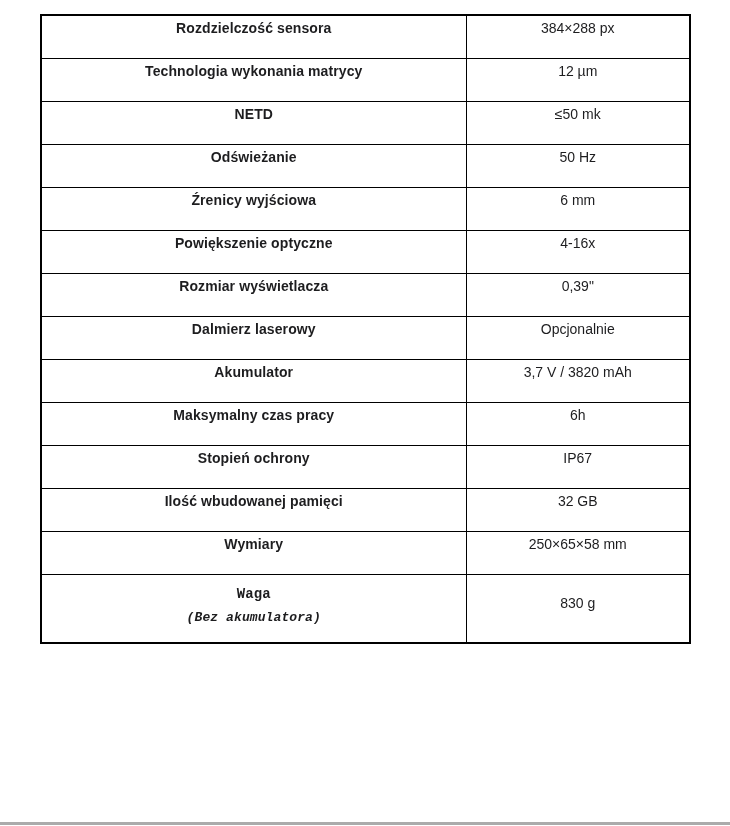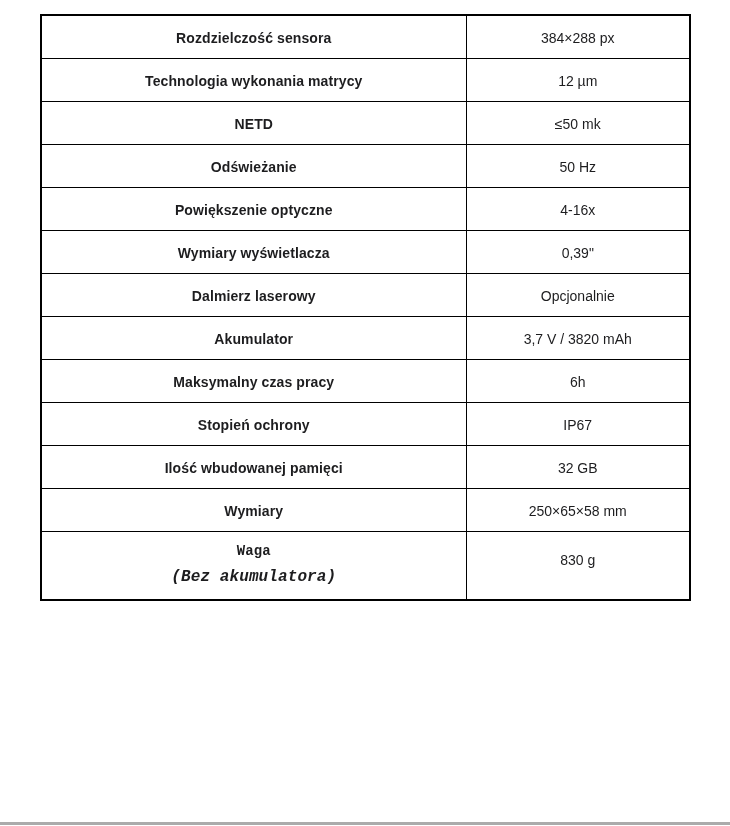--- a/index.html
+++ b/index.html
@@ -23,21 +23,21 @@
     border-collapse: collapse;
     table-layout: fixed;
     border: 2px solid #000000;
   }
   table.spec-table col.c-label { width: 425px; }
   table.spec-table col.c-value { width: 224px; }
   table.spec-table td {
     border: 1.5px solid #000000;
     text-align: center;
     vertical-align: top;
-    padding: 14px 6px 0 6px;
+    padding: 4px 6px 0 6px;
     font-size: 14px;
     line-height: 1.15;
   }
   tr.row-normal { height: 43px; }
   tr.row-tall   { height: 69px; }
   td.lbl {
     font-weight: 700;
     letter-spacing: 0.1px;
   }
   td.val {
@@ -46,21 +46,21 @@
   tr.row-tall td.lbl { padding-top: 11px; font-family: Liberation Mono, monospace; }
   tr.row-tall td.val {
     vertical-align: middle;
     padding-top: 0;
     padding-bottom: 10px;
     margin-top: 44px;
   }
   .sublabel {
     font-weight: 700;
     font-style: italic;
-    font-size: 16px;
+    font-size: 13px;
     margin-top: 9px;
   }
   .bottom-divider {
     position: absolute;
     left: 0;
     top: 822px;
     width: 730px;
     height: 3px;
     background: #ababab;
   }
@@ -84,25 +84,29 @@
     </tr>
     <tr class="row-normal">
       <td class="lbl">NETD</td>
       <td class="val">≤50 mk</td>
     </tr>
     <tr class="row-normal">
       <td class="lbl">Odświeżanie</td>
       <td class="val">50 Hz</td>
     </tr>
     <tr class="row-normal">
+      <td class="lbl">Źrenicy wyjściowa</td>
+      <td class="val">6 mm</td>
+    </tr>
+    <tr class="row-normal">
       <td class="lbl">Powiększenie optyczne</td>
       <td class="val">4-16x</td>
     </tr>
     <tr class="row-normal">
-      <td class="lbl">Wymiary wyświetlacza</td>
+      <td class="lbl">Rozmiar wyświetlacza</td>
       <td class="val">0,39"</td>
     </tr>
     <tr class="row-normal">
       <td class="lbl">Dalmierz laserowy</td>
       <td class="val">Opcjonalnie</td>
     </tr>
     <tr class="row-normal">
       <td class="lbl">Akumulator</td>
       <td class="val">3,7 V / 3820 mAh</td>
     </tr>

